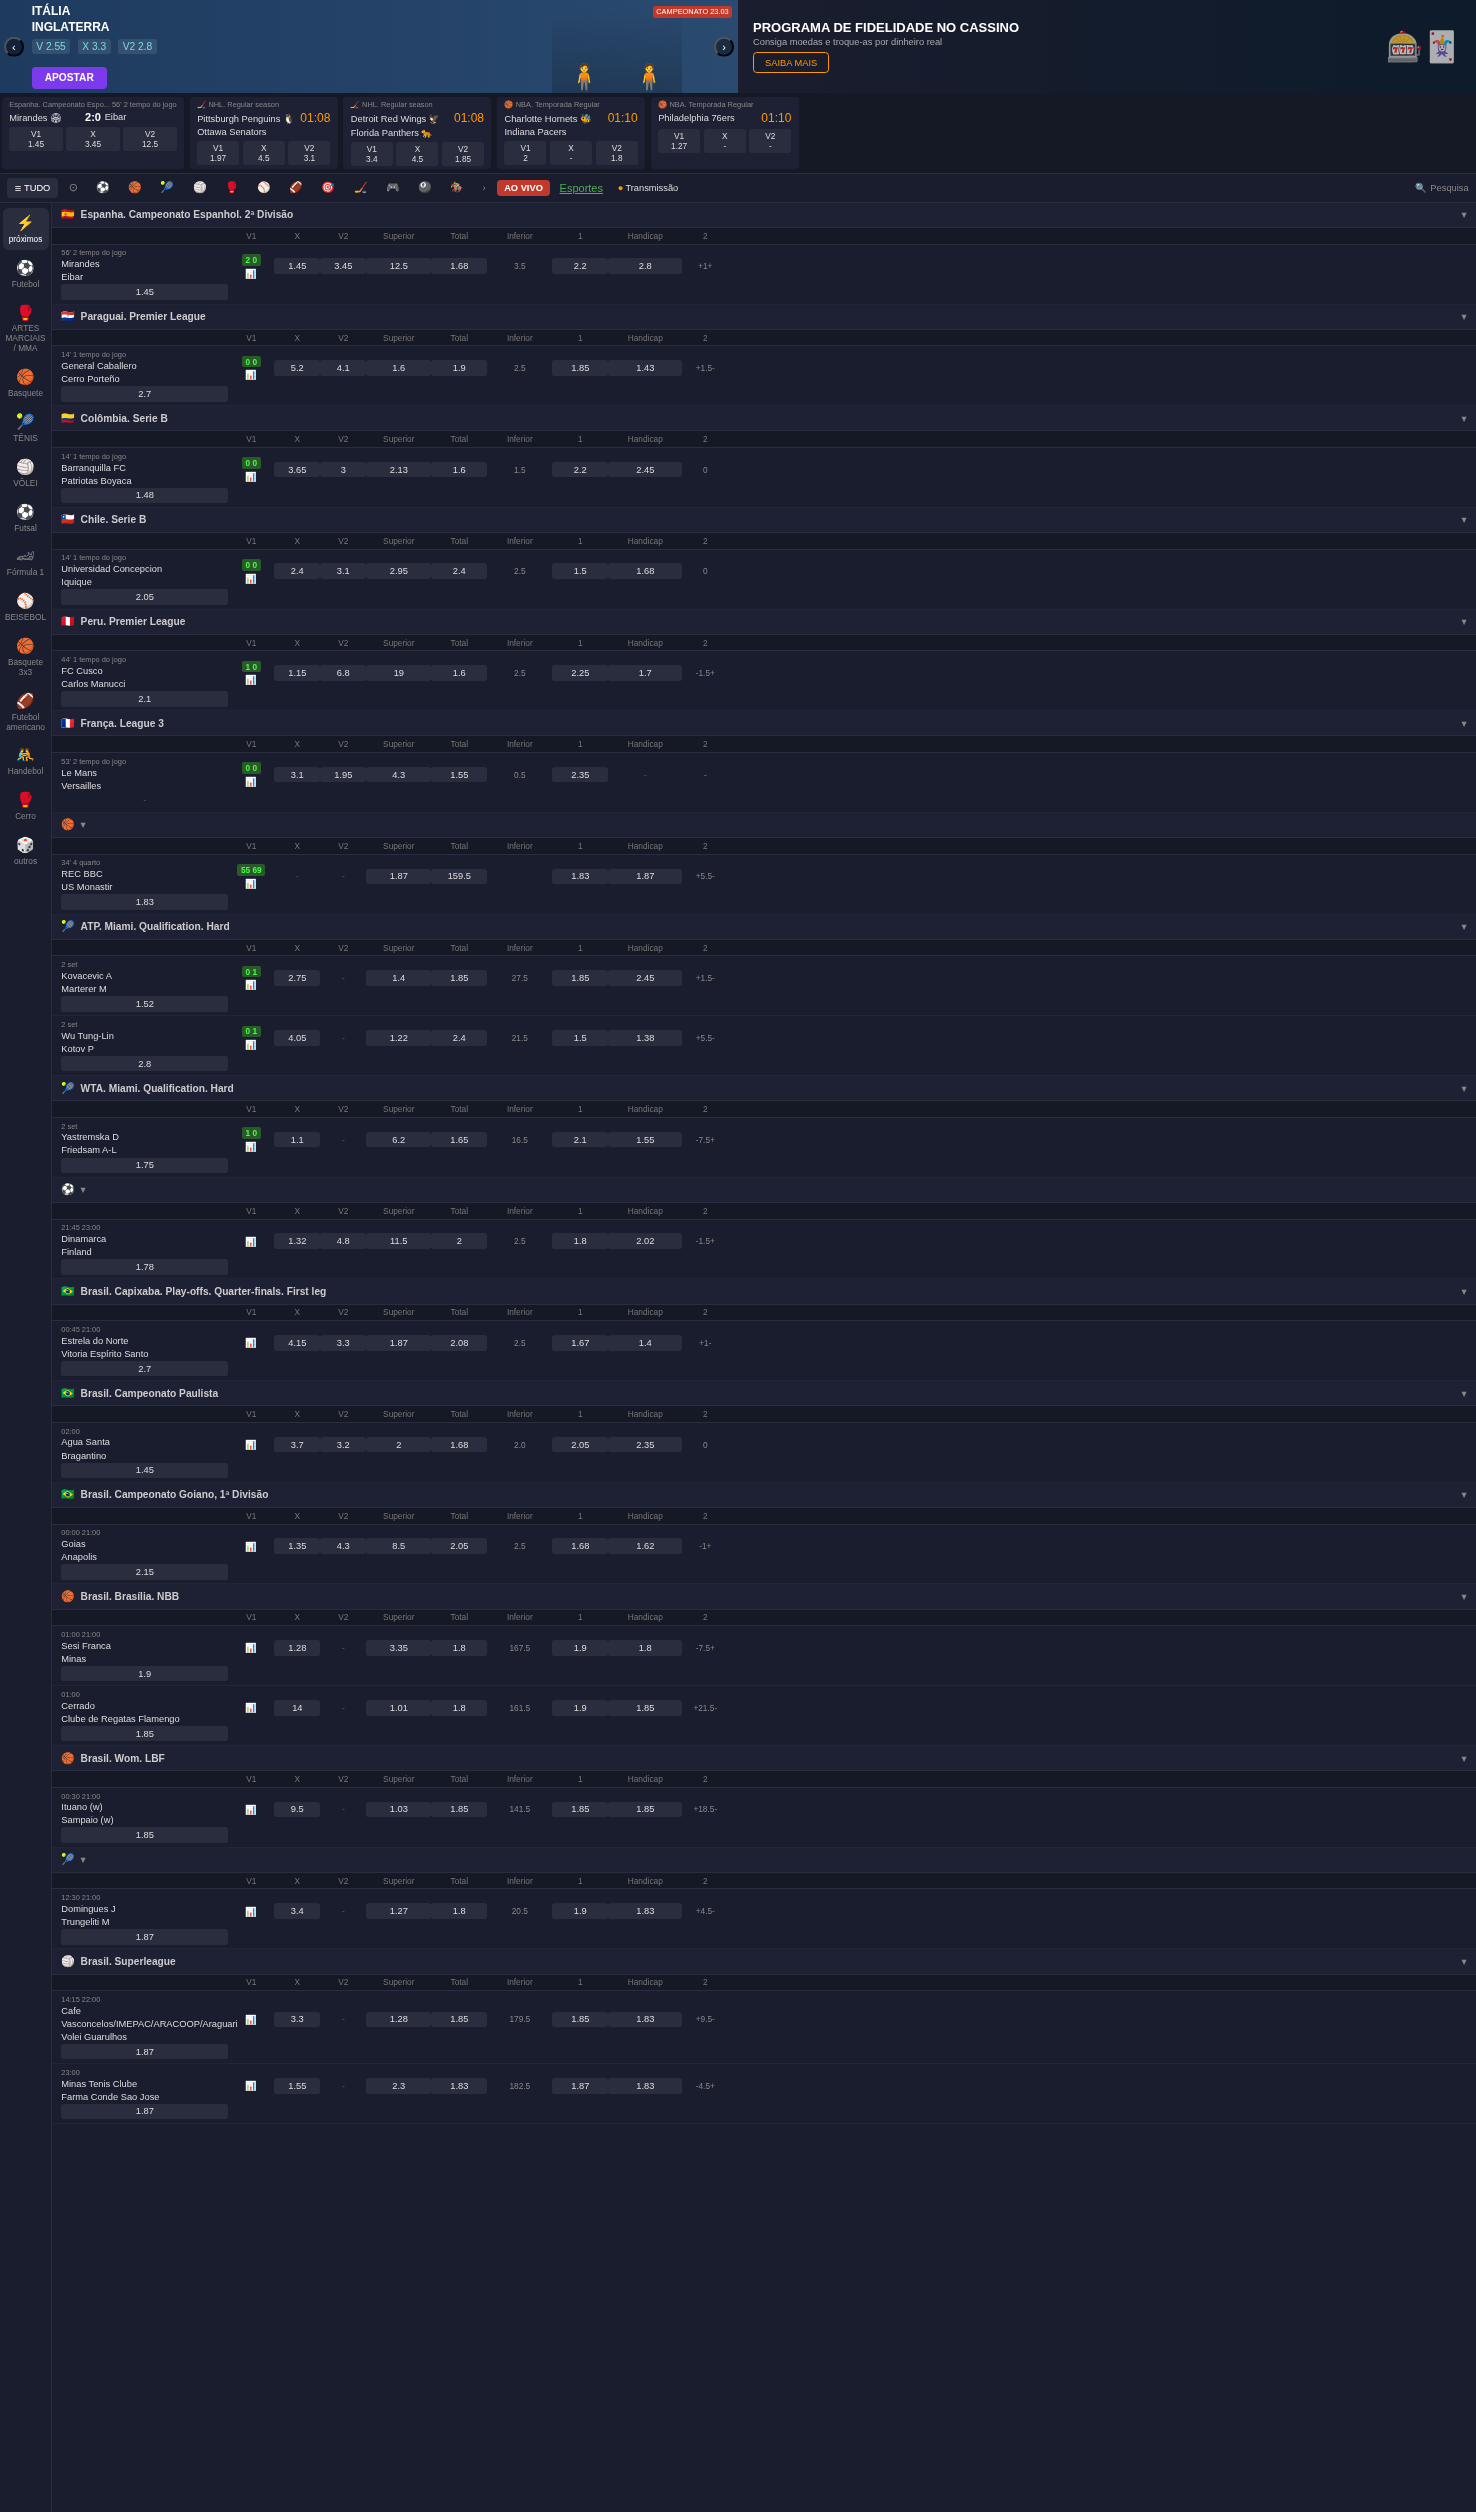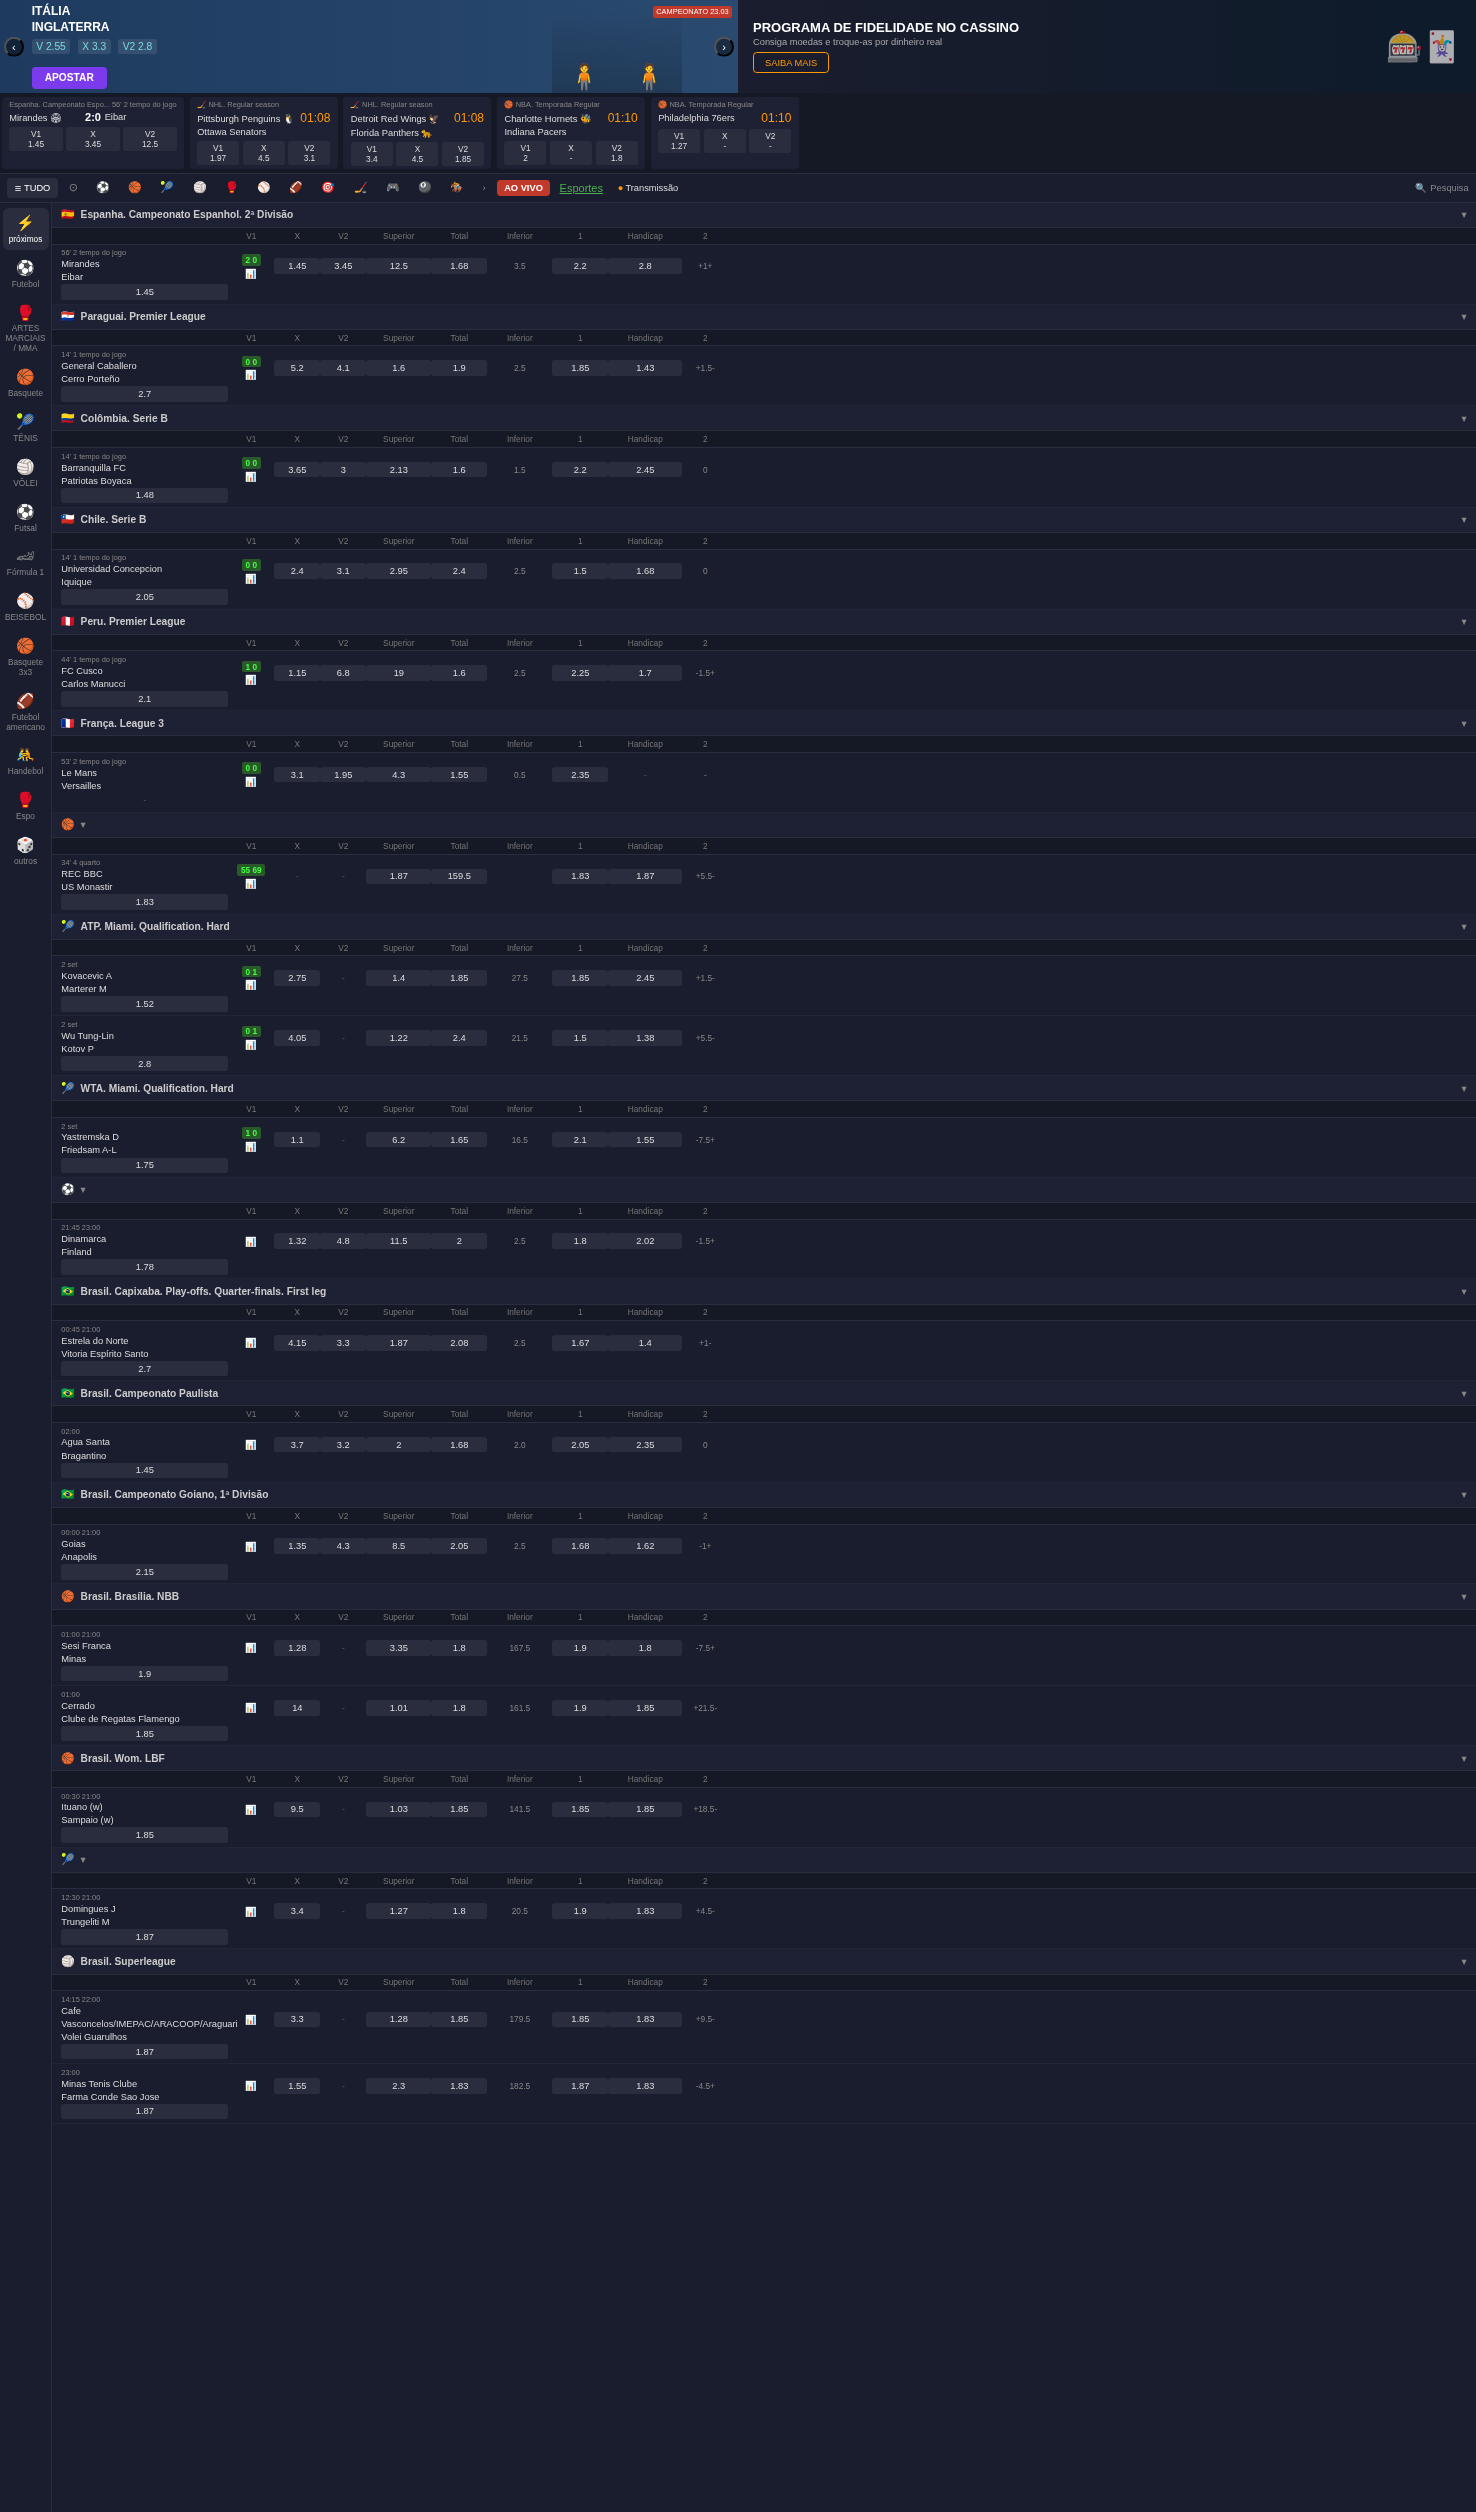--- a/index.html
+++ b/index.html
@@ -516,21 +516,21 @@
       <div class="sidebar-item">
         <span class="icon">🏈</span>
         <span>Futebol americano</span>
       </div>
       <div class="sidebar-item">
         <span class="icon">🤼</span>
         <span>Handebol</span>
       </div>
       <div class="sidebar-item">
         <span class="icon">🥊</span>
-        <span>Espo</span>
+        <span>Cerro</span>
       </div>
       <div class="sidebar-item">
         <span class="icon">🎲</span>
         <span>outros</span>
       </div>
     </div>
 
     <div class="content-area">
       <div class="table-section" id="leagues-container">
       <div>

